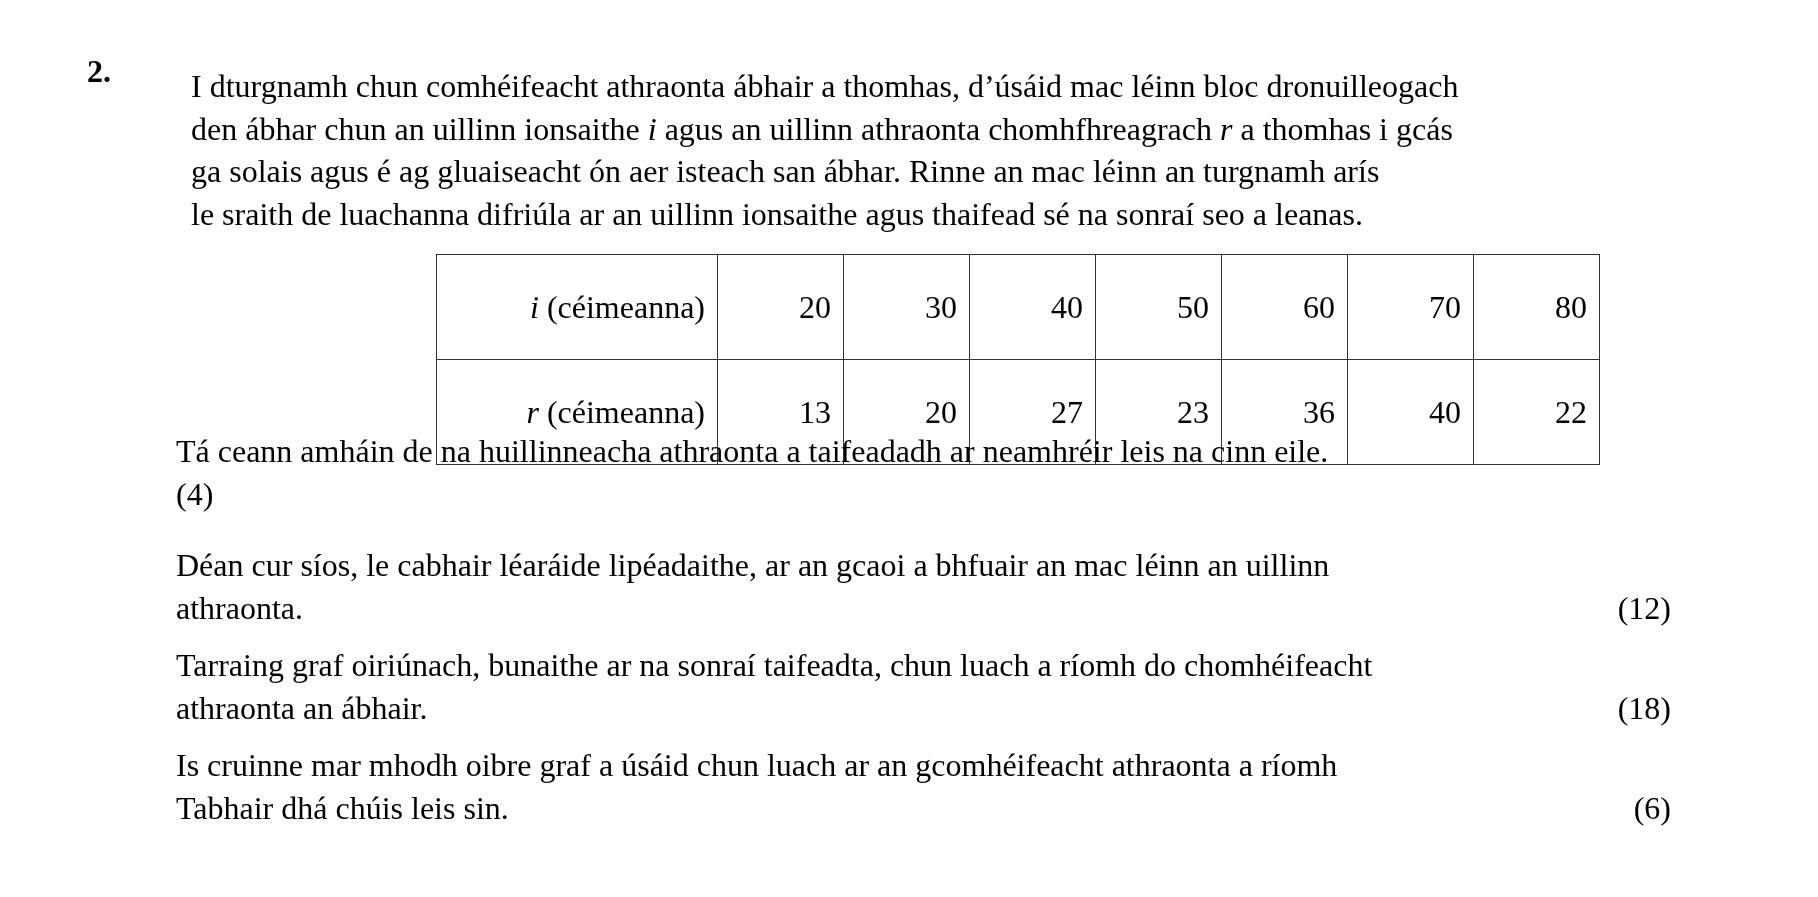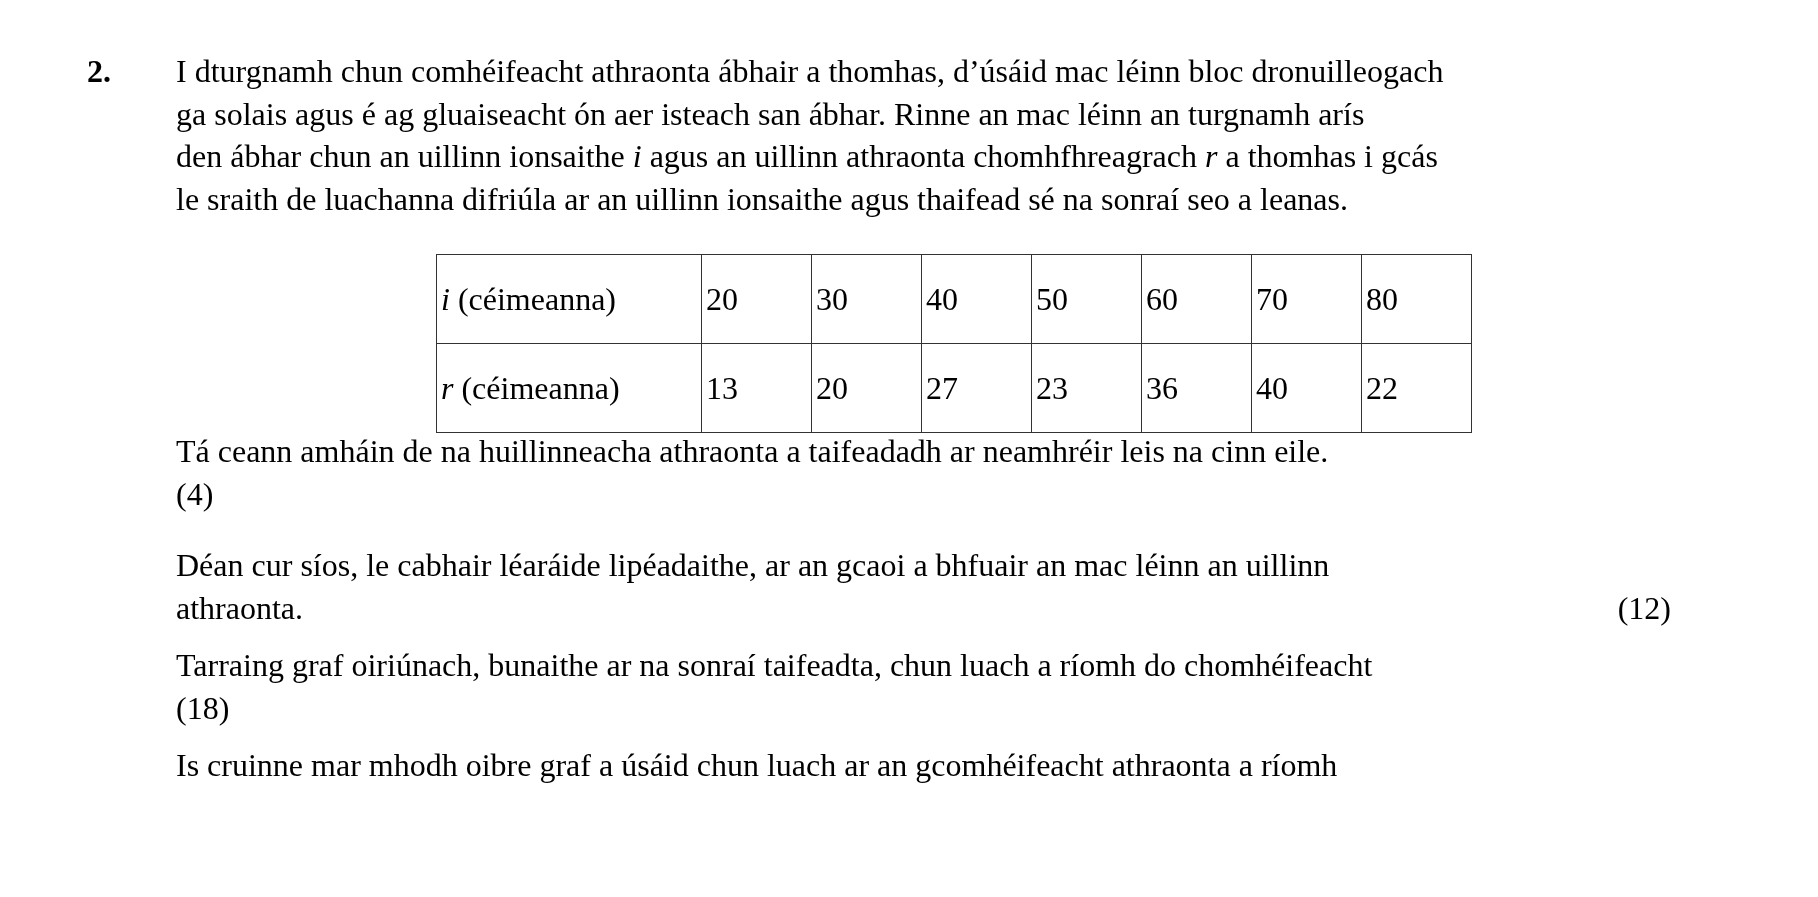--- a/index.html
+++ b/index.html
@@ -7,52 +7,52 @@
     width: 1818px; height: 897px; position: relative; overflow: hidden;
     font-family: "Liberation Serif", "DejaVu Serif", serif;
     color: #000; font-size: 32px;
   }
   .qnum {
     position: absolute; left: 87px; top: 50px;
     font-weight: bold; font-size: 32px; line-height: 42px;
   }
   .intro {
     position: absolute; left: 176px; top: 50px; width: 1500px;
-    line-height: 42.5px; margin: 0;
+    line-height: 42.5px; margin: 15px;
   }
   .intro .line { display: block; white-space: nowrap; }
   table.data {
     position: absolute; left: 436px; top: 254px;
     border-collapse: collapse;
   }
   table.data td {
     border: 1.5px solid #333;
-    height: 80px; text-align: left; vertical-align: middle;
-    font-size: 32px; padding: 4px;
+    height: 80px; text-align: right; vertical-align: middle;
+    font-size: 32px; padding: 12px;
   }
   table.data td.hdr { width: 256px; }
   table.data td.val { width: 101px; }
   i { font-style: italic; }
   .part {
     position: absolute; left: 176px; width: 1495px;
     line-height: 42.5px;
   }
   .part .line { display: block; white-space: nowrap; }
   .part .last { display: flex; justify-content: space-between; }
   .marks { white-space: nowrap; }
 </style>
 </head>
 <body>
 
 <div class="qnum">2.</div>
 
 <div class="intro">
   <span class="line"><span>I dturgnamh chun comhéifeacht athraonta ábhair a thomhas, d’úsáid mac léinn bloc dronuilleogach</span></span>
+  <span class="line"><span>den ábhar chun an uillinn ionsaithe </span><i>i</i><span> agus an uillinn athraonta chomhfhreagrach </span><i>r</i><span> a thomhas i gcás</span></span>
   <span class="line"><span>ga solais agus é ag gluaiseacht ón aer isteach san ábhar. Rinne an mac léinn an turgnamh arís</span></span>
-  <span class="line"><span>den ábhar chun an uillinn ionsaithe </span><i>i</i><span> agus an uillinn athraonta chomhfhreagrach </span><i>r</i><span> a thomhas i gcás</span></span>
   <span class="line"><span>le sraith de luachanna difriúla ar an uillinn ionsaithe agus thaifead sé na sonraí seo a leanas.</span></span>
 </div>
 
 <table class="data">
   <tbody>
       <tr>
     <td class="hdr"><i>i</i><span> (céimeanna)</span></td>
     <td class="val">20</td>
     <td class="val">30</td>
     <td class="val">40</td>
@@ -85,19 +85,24 @@
   <span class="line">Déan cur síos, le cabhair léaráide lipéadaithe, ar an gcaoi a bhfuair an mac léinn an uillinn</span>
   <span class="last">
       <span>athraonta.</span>
       <span class="marks">(12)</span>
     </span>
 </div>
 
 <div class="part" style="top:644px;">
   <span class="line">Tarraing graf oiriúnach, bunaithe ar na sonraí taifeadta, chun luach a ríomh do chomhéifeacht</span>
   <span class="last">
+      <span>athraonta an ábhair.</span>
       <span class="marks">(18)</span>
     </span>
 </div>
 
 <div class="part" style="top:744px;">
   <span class="line">Is cruinne mar mhodh oibre graf a úsáid chun luach ar an gcomhéifeacht athraonta a ríomh</span>
+  <span class="last">
+      <span>Tabhair dhá chúis leis sin.</span>
+      <span class="marks">(6)</span>
+    </span>
 </div>
 
 </body></html>

